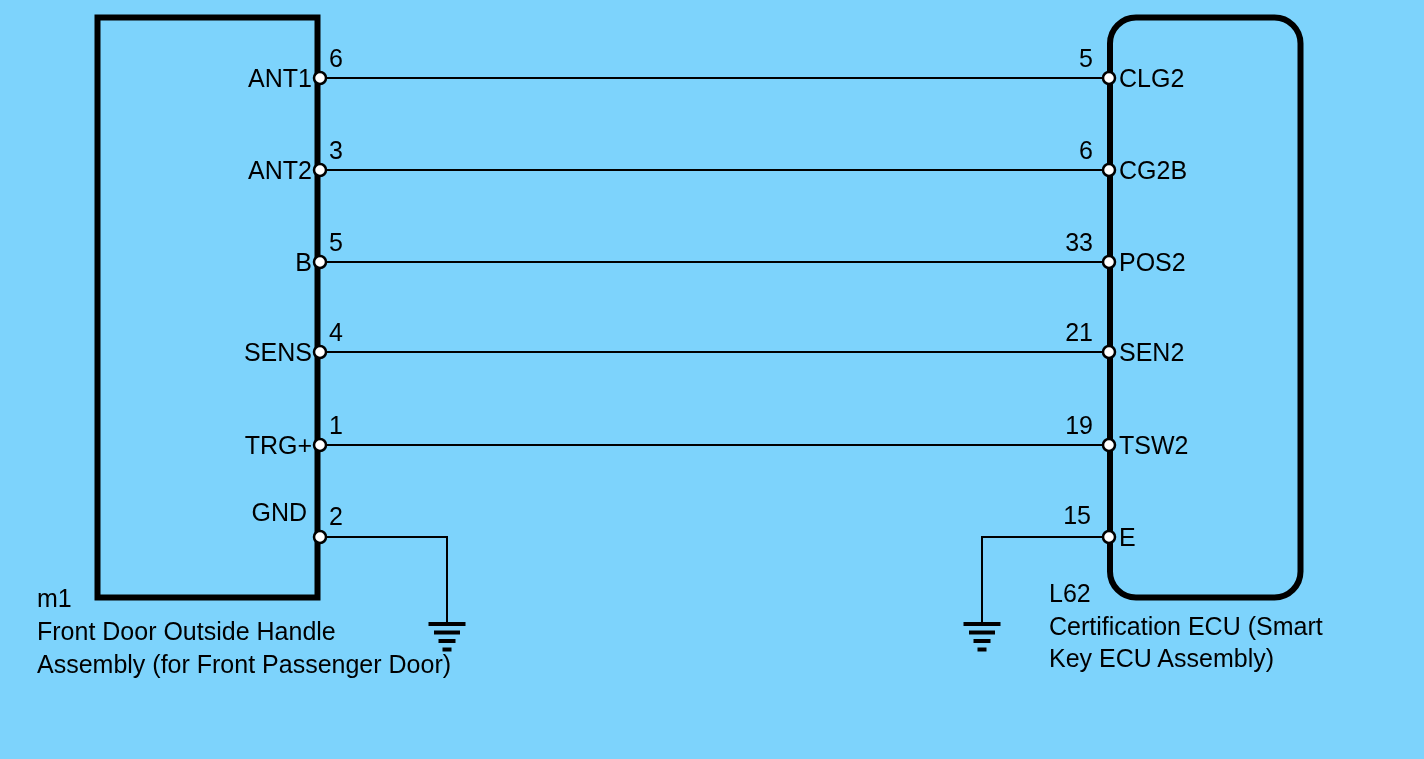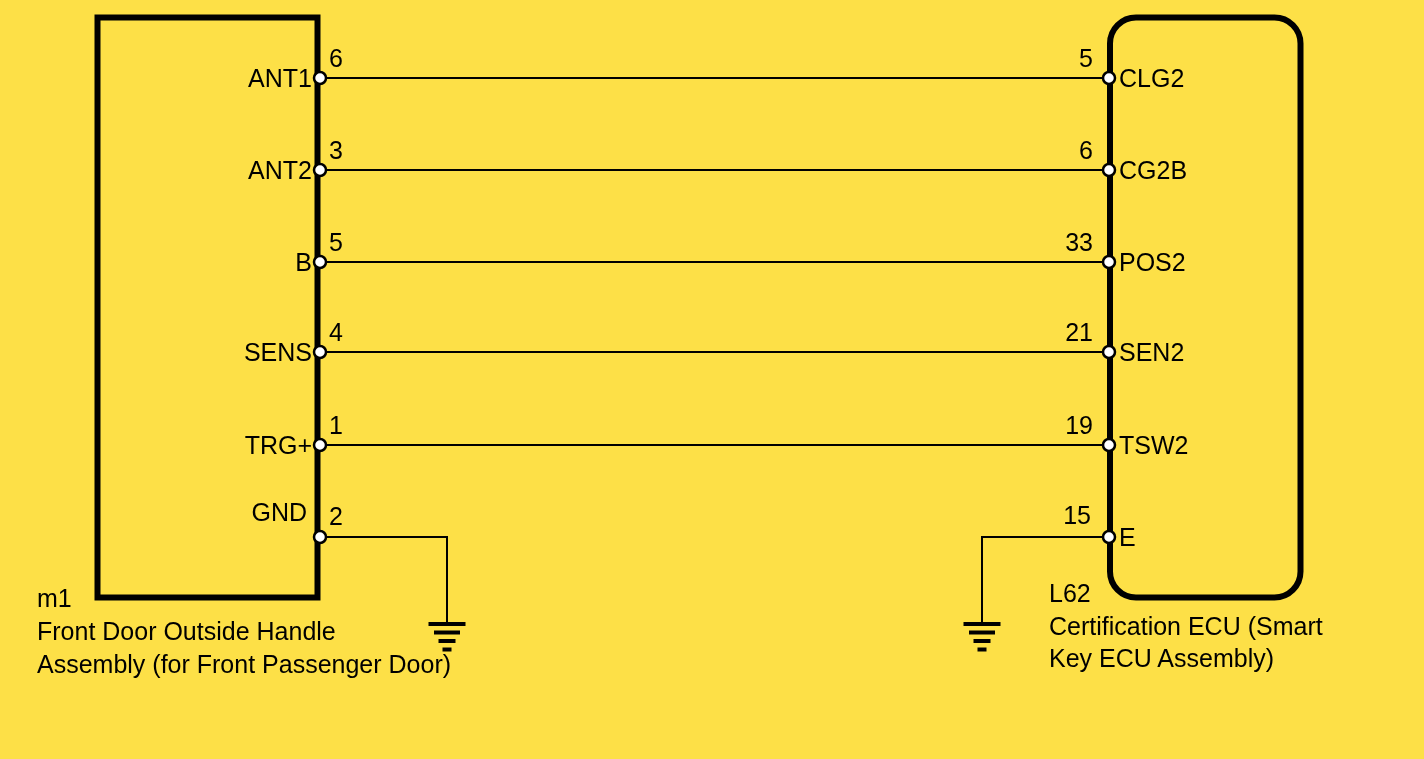--- a/index.html
+++ b/index.html
@@ -1,20 +1,20 @@
 <!DOCTYPE html>
 <html><head>
 <meta charset="utf-8">
 <style>
   html, body { margin: 0; padding: 0; background: #ffffff; }
   .canvas {
     position: relative;
     width: 1424px;
     height: 759px;
-    background: #fde047;
+    background: #7dd3fc;
     overflow: hidden;
   }
   svg { display: block; }
   svg text {
     font-family: "Liberation Sans", sans-serif;
     font-size: 25px;
     fill: #000000;
   }
   .stroke { stroke: #000000; fill: none; }
   .wire { stroke-width: 2; }

